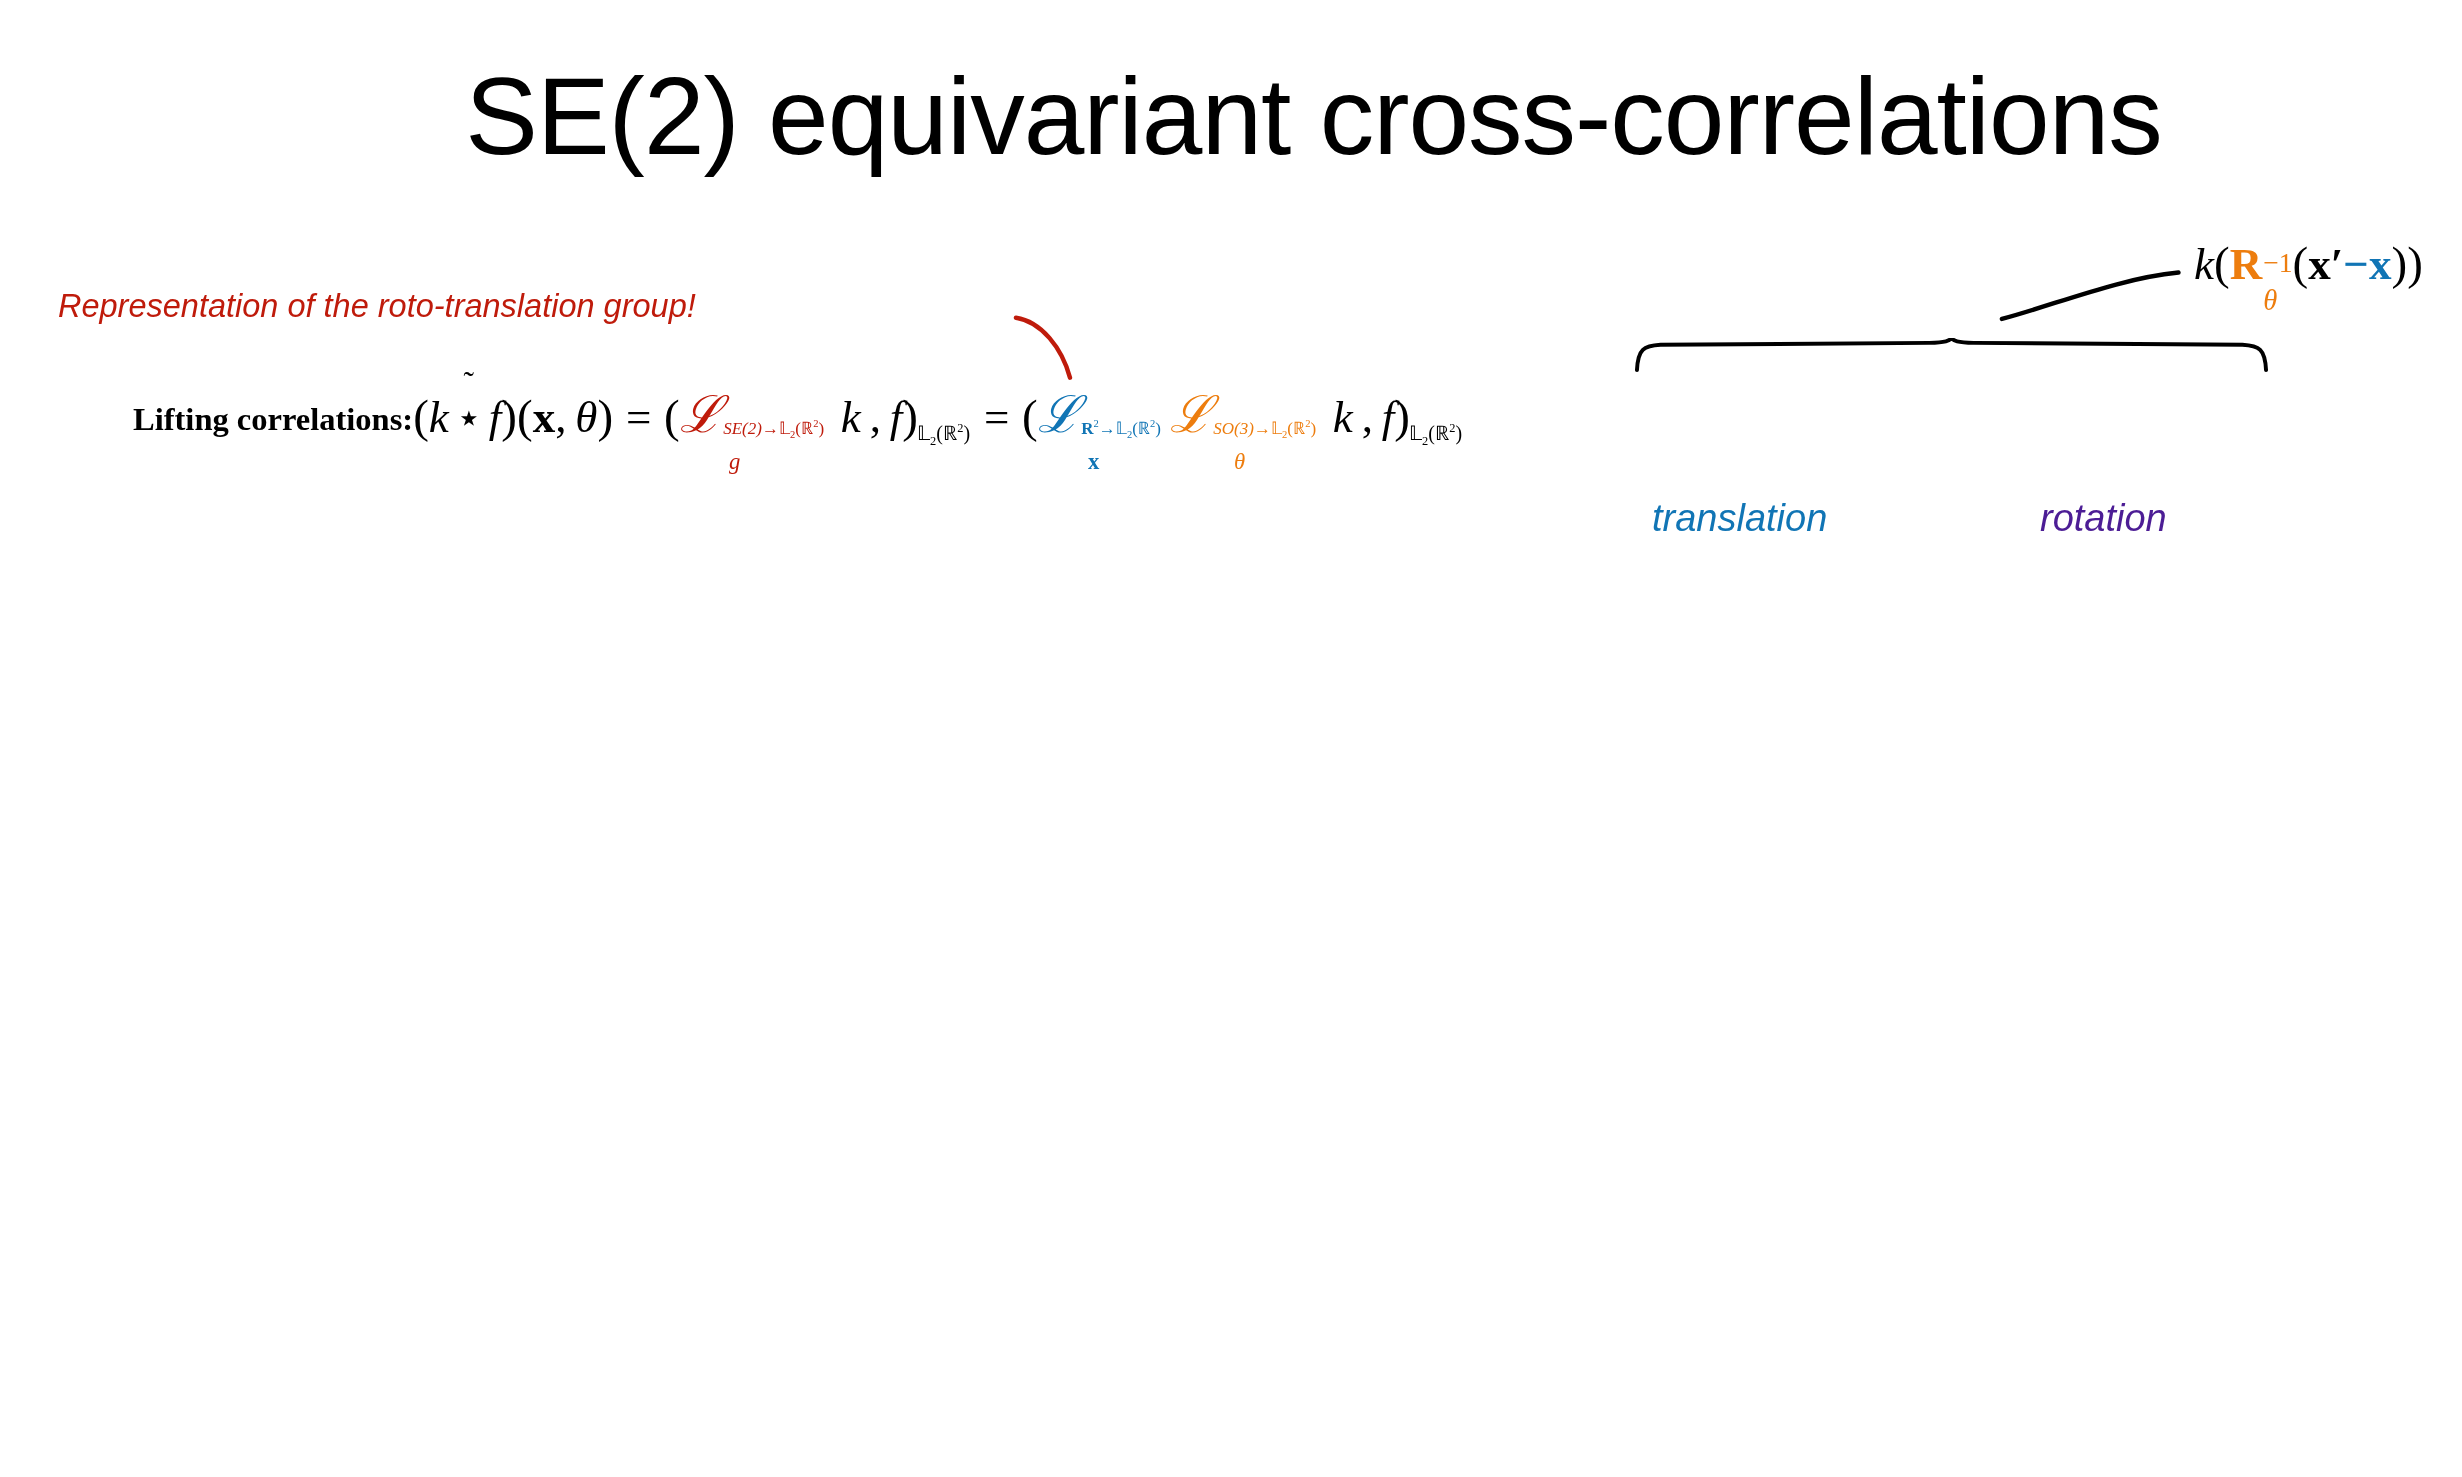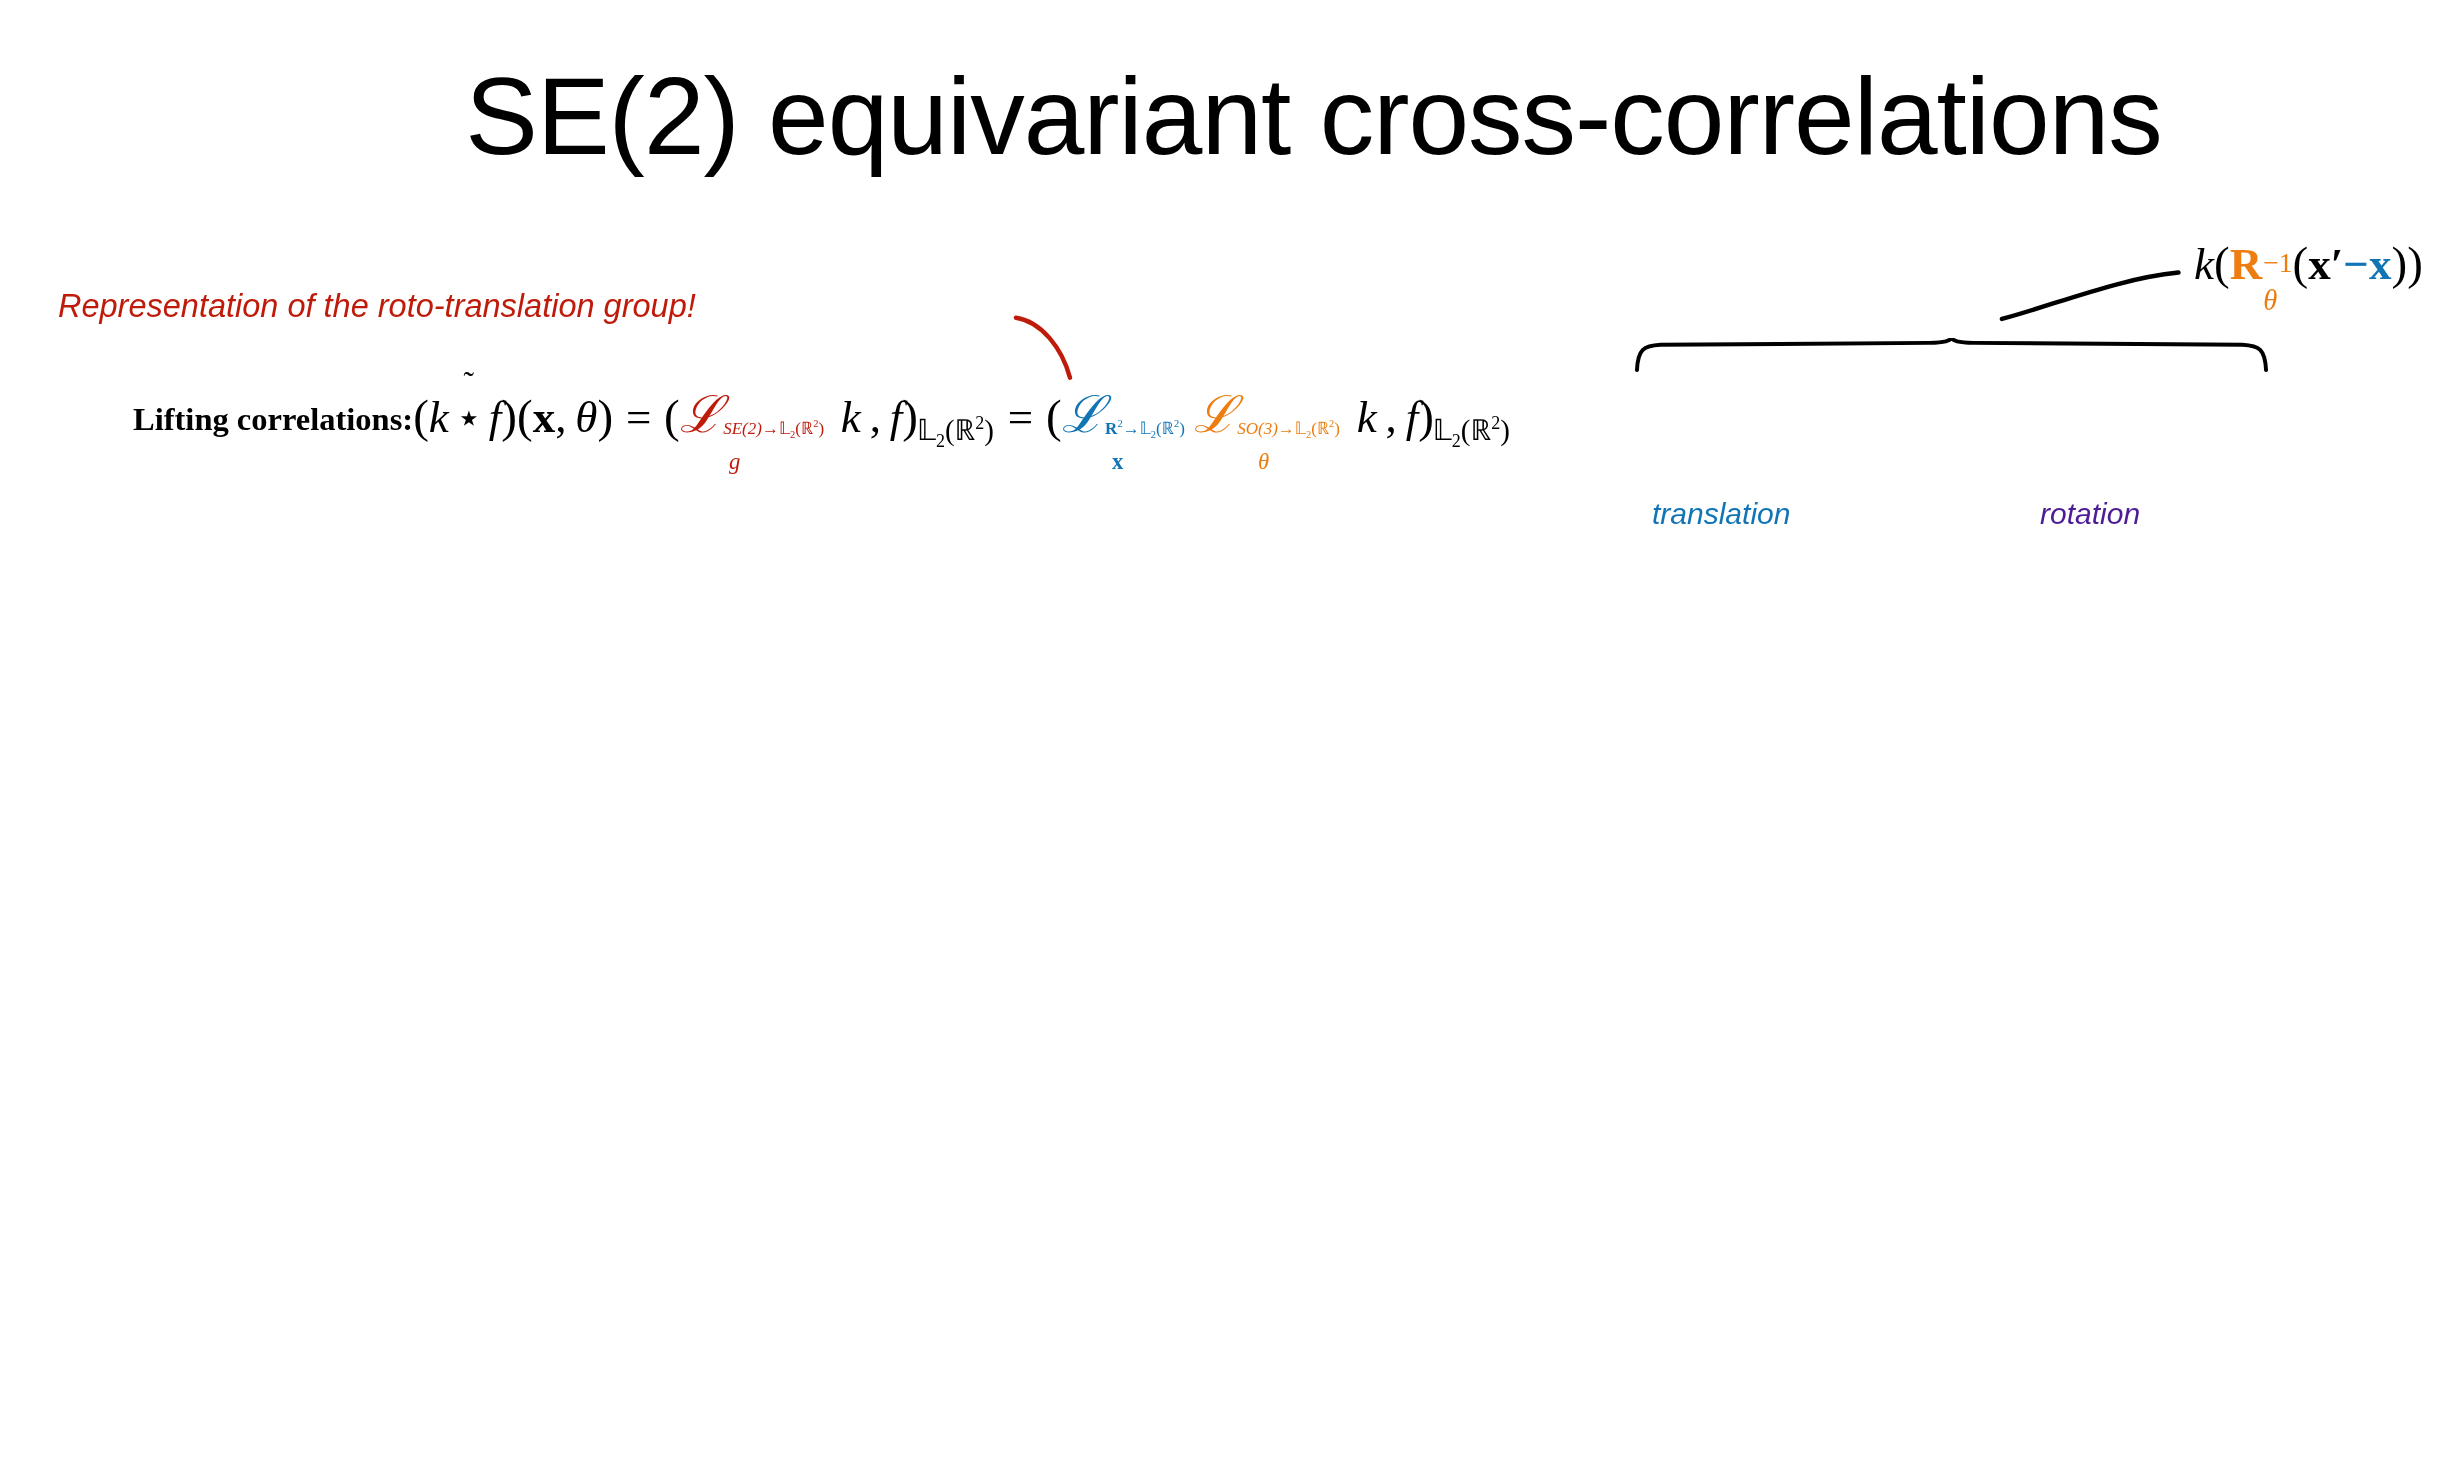--- a/index.html
+++ b/index.html
@@ -164,21 +164,21 @@
   }
 
   .c-red   { color: #BF1B0B; }
   .c-blue  { color: #1175B5; }
   .c-orange{ color: #ED7D0E; }
   .c-black { color: #000000; }
 
   .innerprod-sub {
     font-family: "Liberation Serif", serif;
     font-style: normal;
-    font-size: 29px;
+    font-size: 20px;
     color: #000000;
     position: relative;
     top: 7.9px;
     left: -1px;
   }
 
   .star-tilde {
     position: relative;
     display: inline-block;
     font-family: "Liberation Serif", serif;
@@ -206,21 +206,21 @@
     width: 635px;
     height: 34px;
     pointer-events: none;
   }
 
   
   .under-label {
     position: absolute;
     font-family: "Liberation Sans", sans-serif;
     font-style: italic;
-    font-size: 30px;
+    font-size: 38px;
     white-space: nowrap;
   }
   .under-translation { left: 1652px; top: 497px; color: #1175B5; }
   .under-rotation    { left: 1999px; top: 497px; color: #4c1d95; margin-left: 41px; }
 </style>
 </head>
 <body>
 
 <div class="slide">
 

